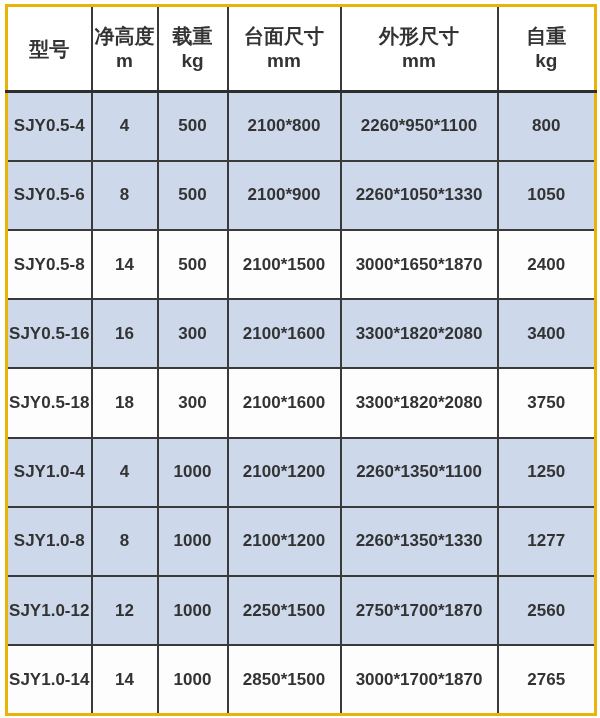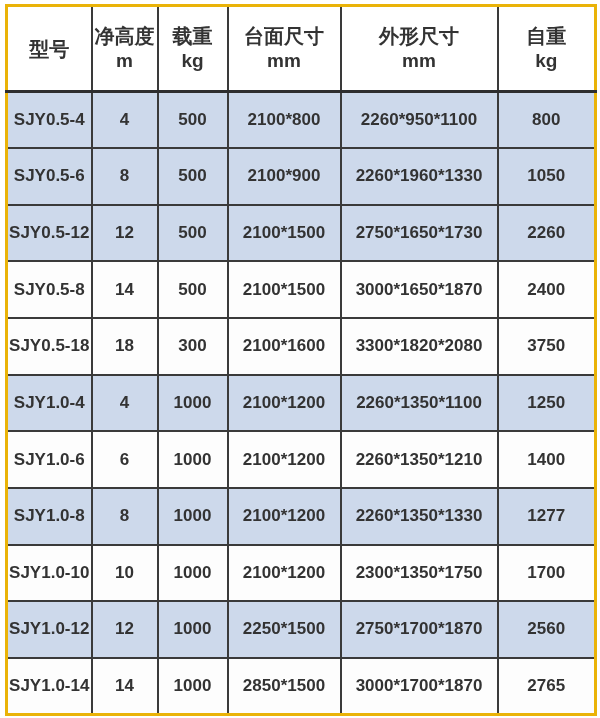--- a/index.html
+++ b/index.html
@@ -109,78 +109,62 @@
     <td>500</td>
     <td>2100*800</td>
     <td>2260*950*1100</td>
     <td>800</td>
   </tr>
         <tr class="alt">
     <td>SJY0.5-6</td>
     <td>8</td>
     <td>500</td>
     <td>2100*900</td>
-    <td>2260*1960*1330</td>
+    <td>2260*1050*1330</td>
     <td>1050</td>
-  </tr>
-        <tr class="alt">
-    <td>SJY0.5-12</td>
-    <td>12</td>
-    <td>500</td>
-    <td>2100*1500</td>
-    <td>2750*1650*1730</td>
-    <td>2260</td>
   </tr>
         <tr>
     <td>SJY0.5-8</td>
     <td>14</td>
     <td>500</td>
     <td>2100*1500</td>
     <td>3000*1650*1870</td>
     <td>2400</td>
+  </tr>
+        <tr class="alt">
+    <td>SJY0.5-16</td>
+    <td>16</td>
+    <td>300</td>
+    <td>2100*1600</td>
+    <td>3300*1820*2080</td>
+    <td>3400</td>
   </tr>
         <tr>
     <td>SJY0.5-18</td>
     <td>18</td>
     <td>300</td>
     <td>2100*1600</td>
     <td>3300*1820*2080</td>
     <td>3750</td>
   </tr>
         <tr class="alt">
     <td>SJY1.0-4</td>
     <td>4</td>
     <td>1000</td>
     <td>2100*1200</td>
     <td>2260*1350*1100</td>
     <td>1250</td>
   </tr>
-        <tr>
-    <td>SJY1.0-6</td>
-    <td>6</td>
-    <td>1000</td>
-    <td>2100*1200</td>
-    <td>2260*1350*1210</td>
-    <td>1400</td>
-  </tr>
         <tr class="alt">
     <td>SJY1.0-8</td>
     <td>8</td>
     <td>1000</td>
     <td>2100*1200</td>
     <td>2260*1350*1330</td>
     <td>1277</td>
-  </tr>
-        <tr>
-    <td>SJY1.0-10</td>
-    <td>10</td>
-    <td>1000</td>
-    <td>2100*1200</td>
-    <td>2300*1350*1750</td>
-    <td>1700</td>
   </tr>
         <tr class="alt">
     <td>SJY1.0-12</td>
     <td>12</td>
     <td>1000</td>
     <td>2250*1500</td>
     <td>2750*1700*1870</td>
     <td>2560</td>
   </tr>
         <tr>

